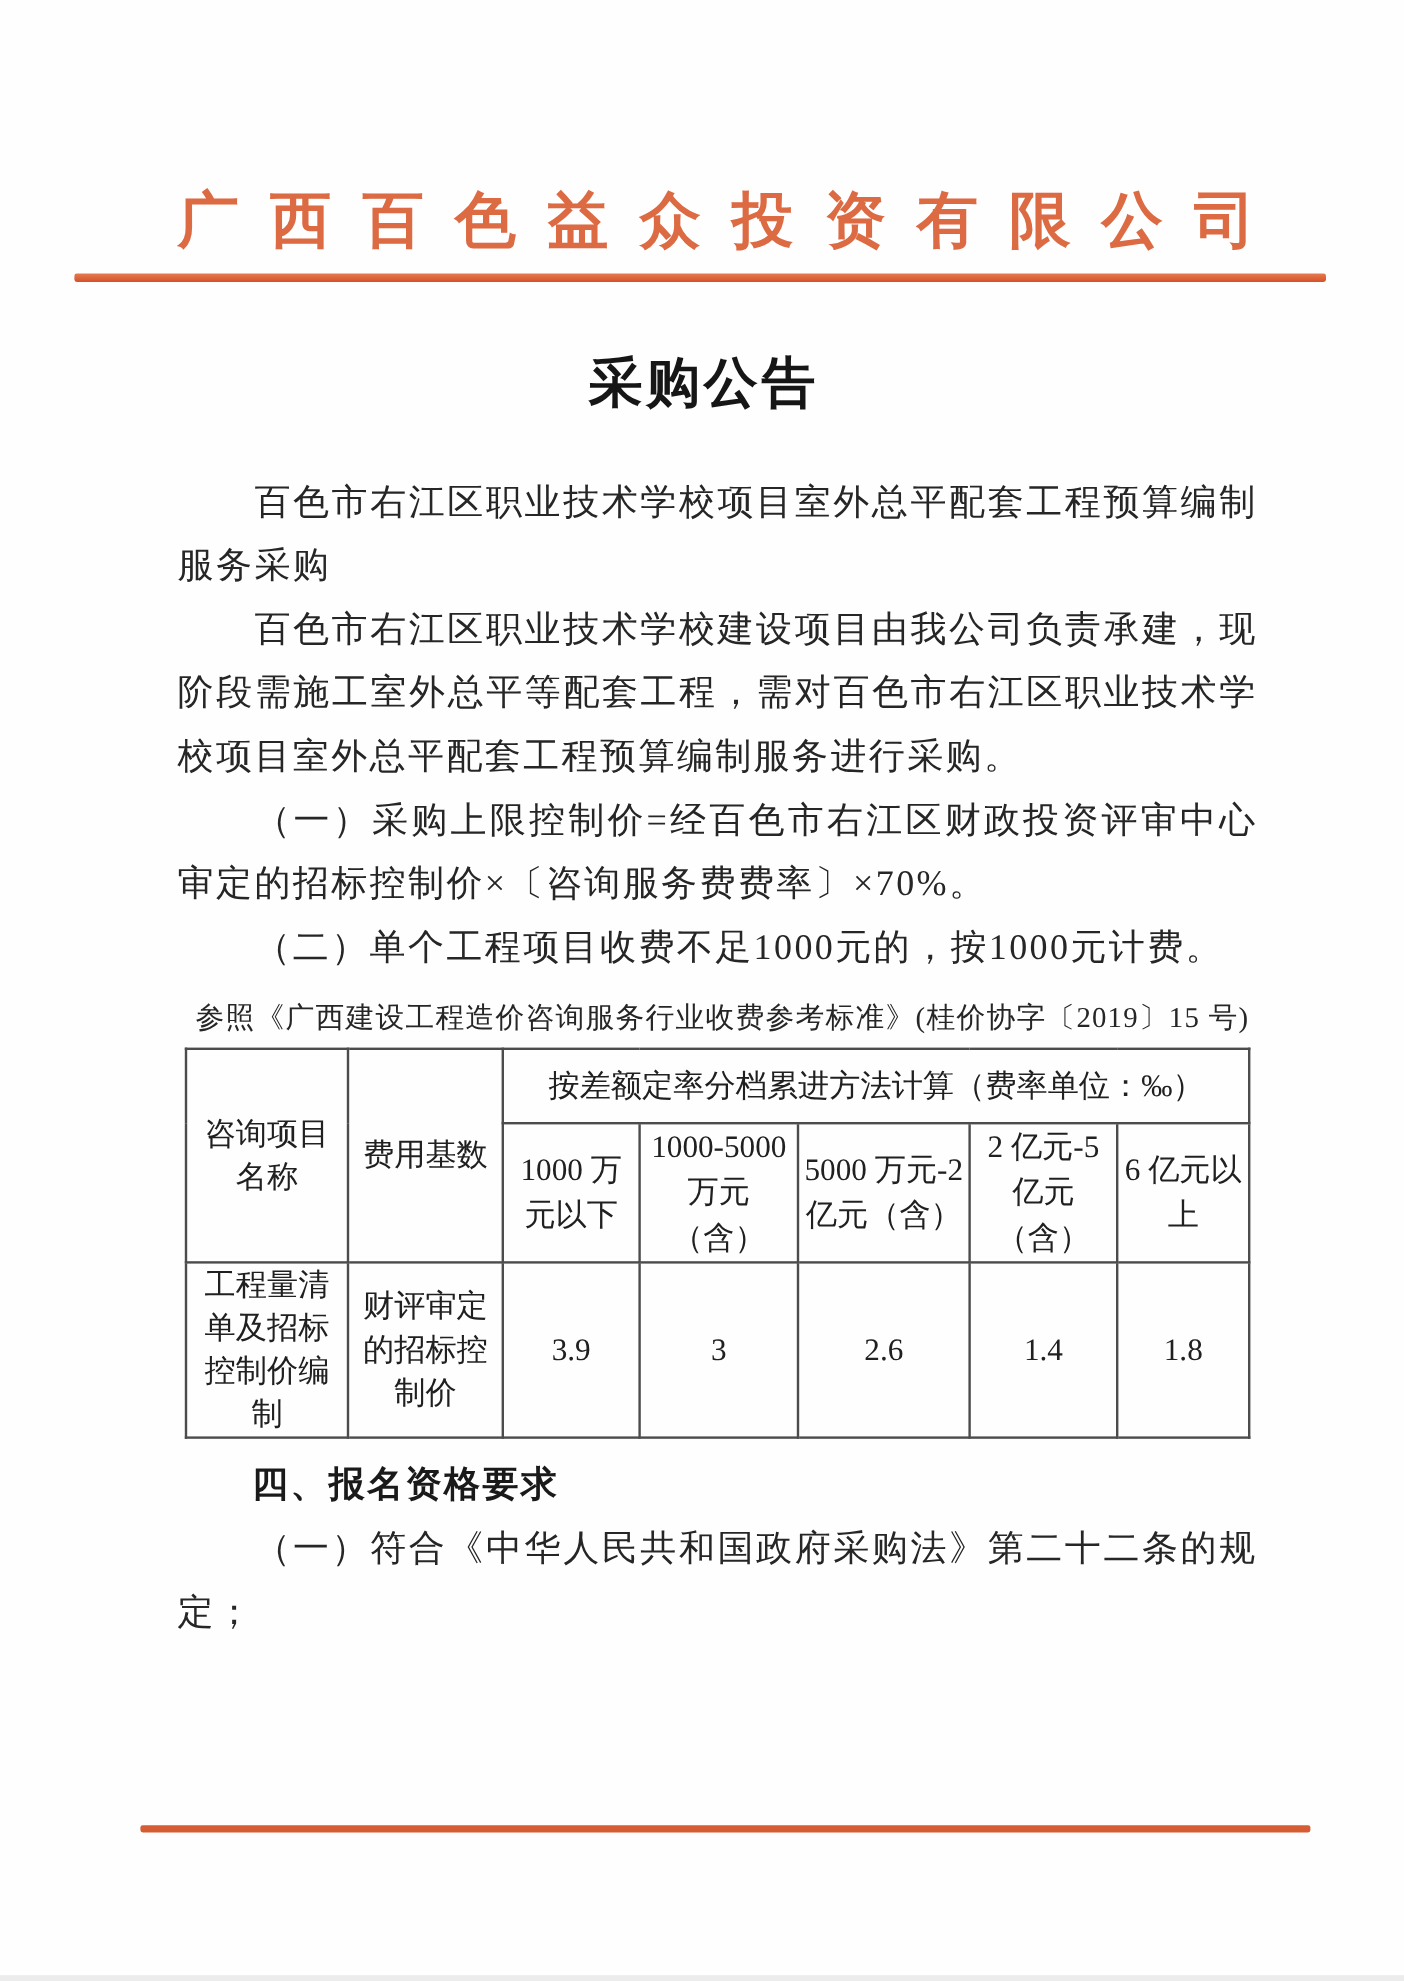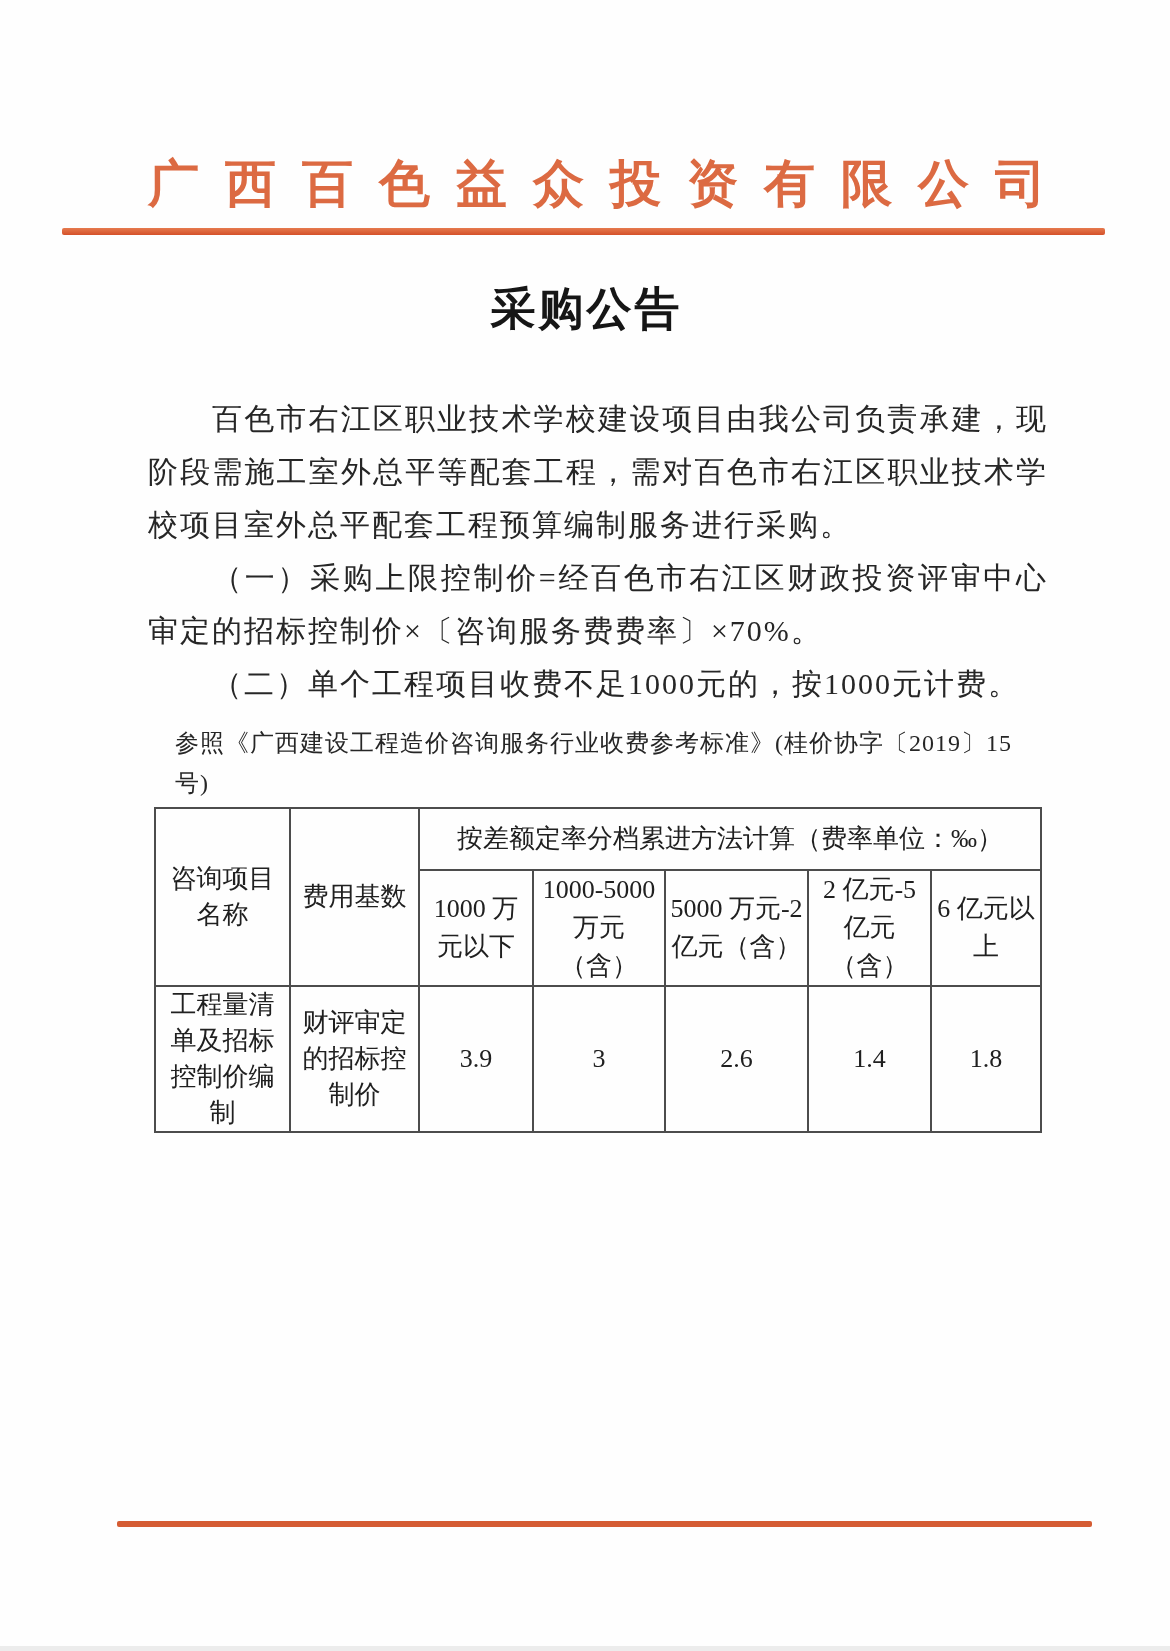--- a/index.html
+++ b/index.html
@@ -24,41 +24,41 @@
   .rule { position:absolute; border-radius:2px; }
   .rule-top {
     top:228px; left:62px; width:1043px; height:7px;
     background:linear-gradient(#e67a4e,#d4512a);
   }
   .rule-bottom {
     top:1521px; left:117px; width:975px; height:6px;
     background:#d55c33;
   }
   .doc-title {
-    position:absolute; top:279px; left:0; width:100%;
+    position:absolute; top:289px; left:0; width:100%;
     margin:0; text-align:center;
     font-size:45px; font-weight:700; letter-spacing:3px; padding-left:3px;
     box-sizing:border-box;
     color:#161616;
   }
   .body-text {
     position:absolute; top:392px; left:148px; width:900px;
     font-size:30px; line-height:53px; letter-spacing:2px;
     text-align:justify;
   }
   .sec-h {
     font-weight:700;
     font-family:"Liberation Sans","DejaVu Sans",sans-serif;
     color:#1a1a1a;
     text-indent:62px;
   }
   .para { margin:0; text-indent:64px; }
   .note {
     font-size:24px; line-height:40px;
-    margin-top:13px; margin-left:27px;
+    margin-top:13px; margin-left:15px;
     letter-spacing:1px; text-align:left;
   }
   table.fee-table {
     border-collapse:collapse; table-layout:fixed;
     margin-left:6px; margin-top:4px;
     width:886px;
     font-size:26px; line-height:36px; letter-spacing:0;
     text-align:center; color:#202020;
   }
   table.fee-table td {
@@ -84,20 +84,21 @@
 <div class="page">
 
   <div class="company">广西百色益众投资有限公司</div>
   <div class="rule rule-top"></div>
 
   <h1 class="doc-title">采购公告</h1>
 
   <div class="body-text">
 
     <div>
+      <p class="para">百色市右江区职业技术学校项目室外总平配套工程预算编制服务采购</p>
     </div>
 
     <div>
       <p class="para">百色市右江区职业技术学校建设项目由我公司负责承建，现阶段需施工室外总平等配套工程，需对百色市右江区职业技术学校项目室外总平配套工程预算编制服务进行采购。</p>
     </div>
 
     <div>
       <p class="para">（一）采购上限控制价=经百色市右江区财政投资评审中心审定的招标控制价×〔咨询服务费费率〕×70%。</p>
       <p class="para">（二）单个工程项目收费不足1000元的，按1000元计费。</p>
     </div>
@@ -132,19 +133,23 @@
           <td class="cell-name">财评审定的招标控制价</td>
           <td>3.9</td>
           <td>3</td>
           <td>2.6</td>
           <td>1.4</td>
           <td>1.8</td>
         </tr>
       </tbody>
     </table>
 
+    <div class="sec-after-table">
+      <div class="sec-h">四、报名资格要求</div>
+      <p class="para">（一）符合《中华人民共和国政府采购法》第二十二条的规定；</p>
+    </div>
 
   </div>
 
   <div class="rule rule-bottom"></div>
   <div class="page-edge"></div>
 
 </div>
 
 </body></html>

